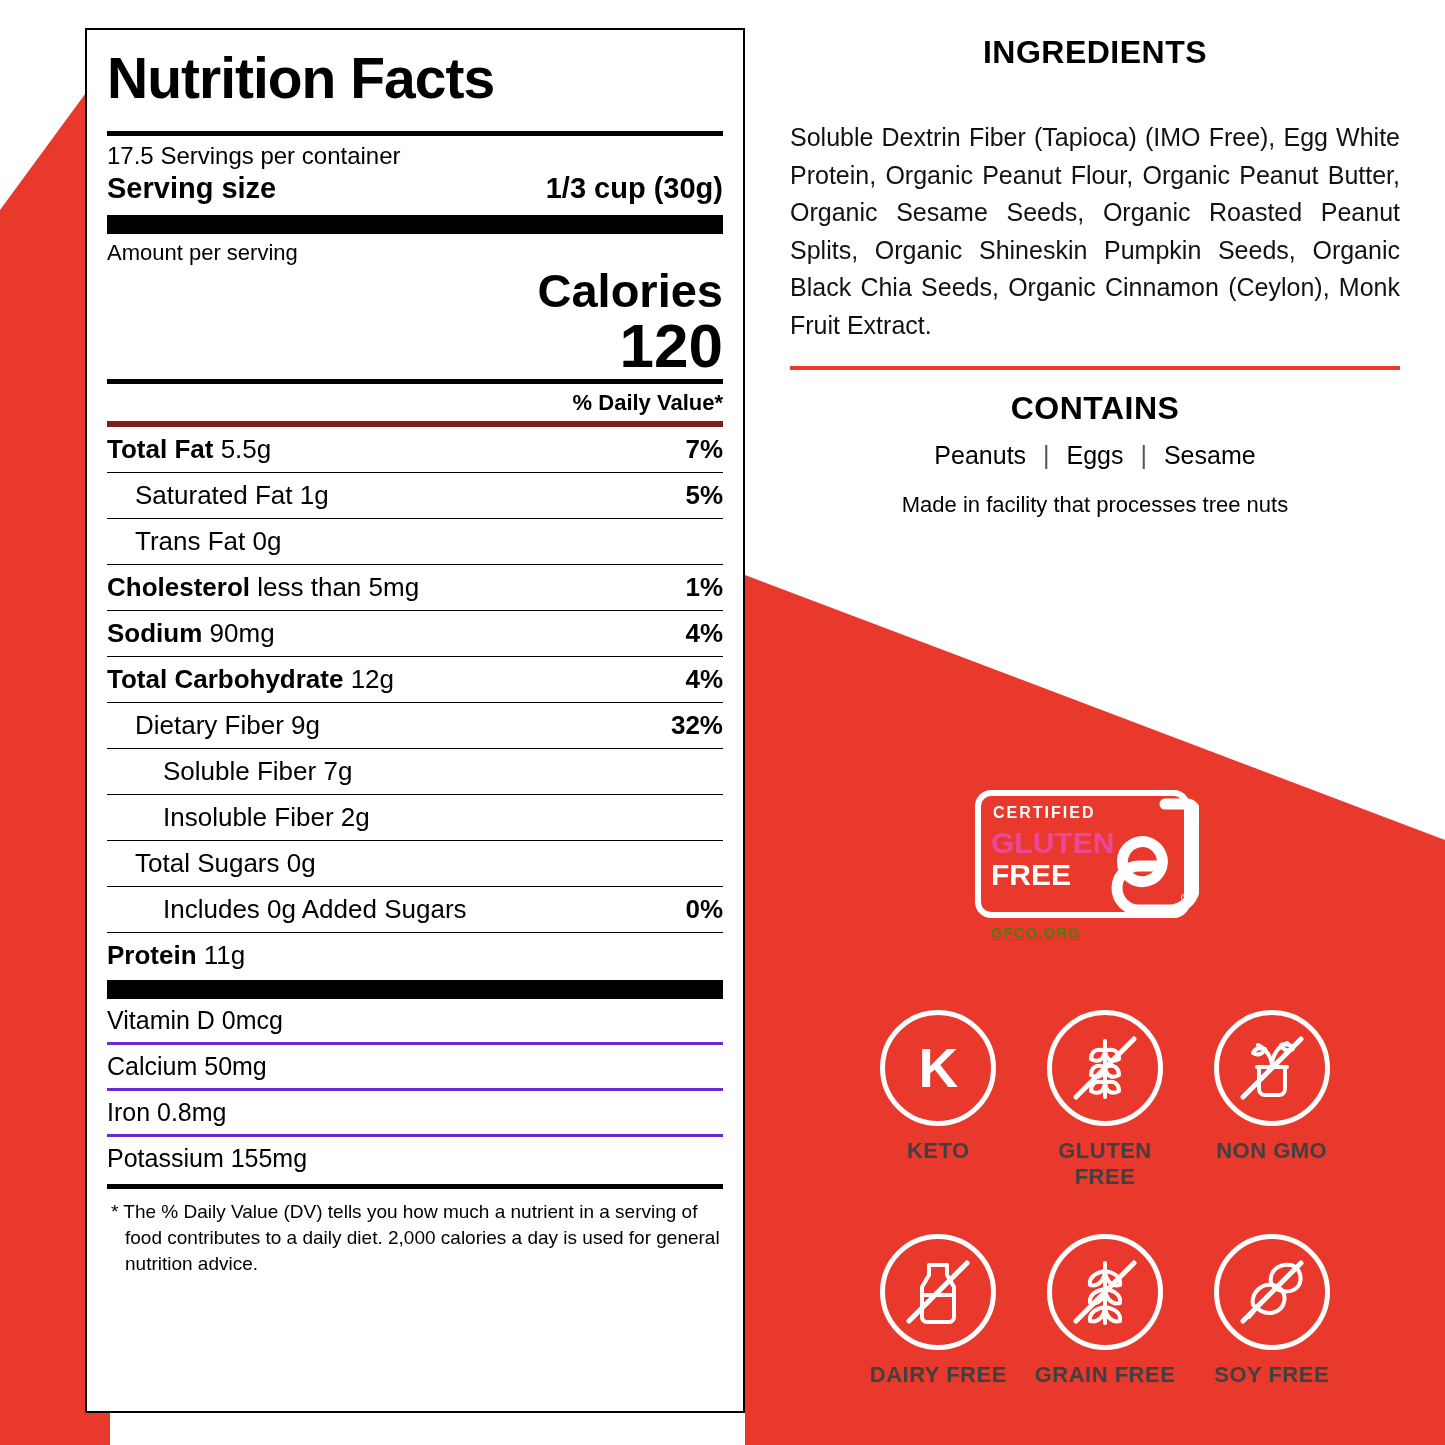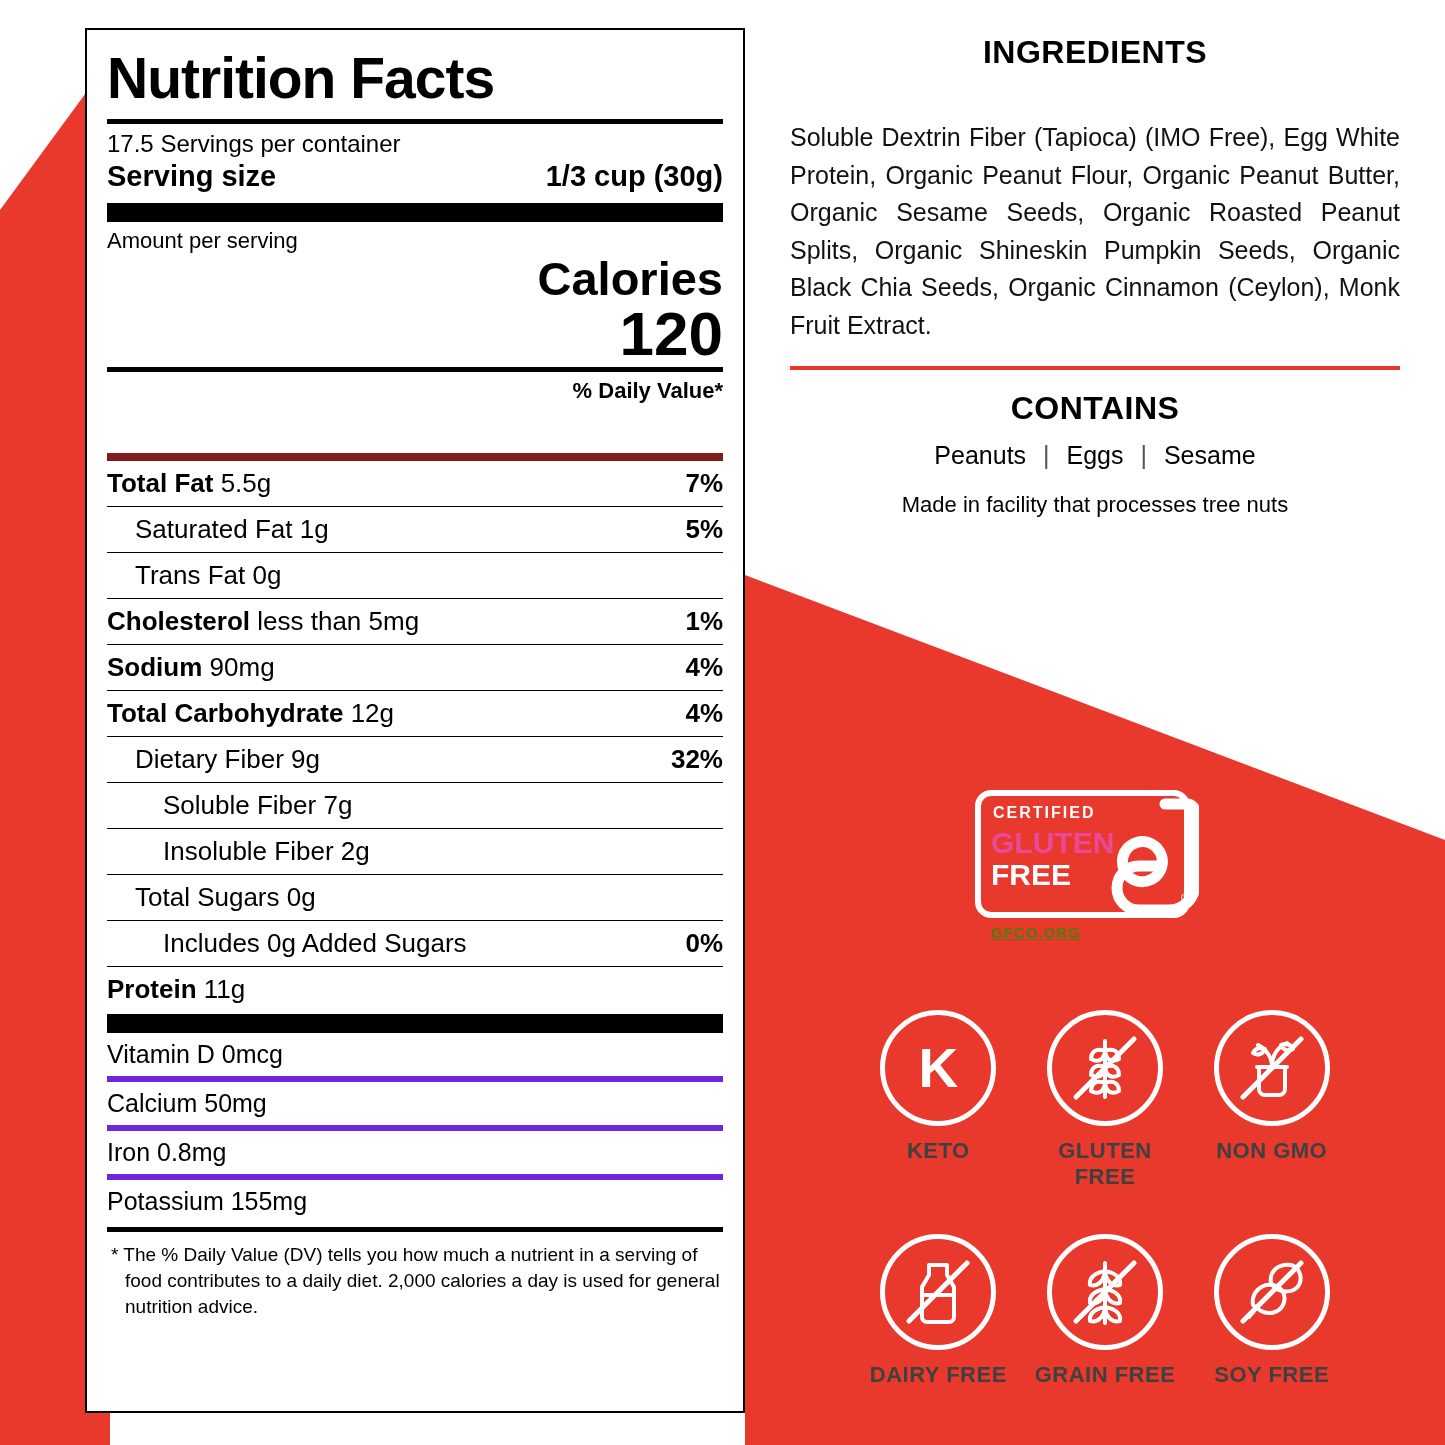--- a/index.html
+++ b/index.html
@@ -40,21 +40,21 @@
     background: #ffffff;
     border: 2px solid #000;
     box-sizing: border-box;
     padding: 14px 20px 10px 20px;
   }
   .nf-title {
     font-size: 57px;
     font-weight: bold;
     letter-spacing: -1px;
     line-height: 1.0;
-    margin: 6px 0 12px 0;
+    margin: 6px 0 24px 0;
   }
   .rule-med  { border-bottom: 5px solid #000; }
   .rule-black-band { height: 19px; background:#000; margin: 2px 0 0 0;}
   .servings {
     font-size: 24px;
     padding: 6px 0 2px 0;
   }
   .serving-size-row {
     display: flex;
     justify-content: space-between;
@@ -81,30 +81,30 @@
     font-weight: bold;
     padding: 6px 0 5px 0;
   }
   .nrow {
     display: flex;
     justify-content: space-between;
     font-size: 26px;
     padding: 7px 0 7px 0;
     border-top: 1px solid #000;
   }
-  .nrow.first { border-top: 8px solid #7f1d1d; margin-top: 44px; }
+  .nrow.first { border-top: 6px solid #7f1d1d; }
   .nrow b { font-weight: bold; }
   .ind1 { padding-left: 28px; }
   .ind2 { padding-left: 56px; }
   .vit-row {
     display: flex;
     justify-content: space-between;
     font-size: 25px;
     padding: 7px 0 7px 0;
-    border-top: 6px solid #6d28d9;
+    border-top: 3px solid #6d28d9;
   }
   .footnote {
     font-size: 19px;
     line-height: 1.35;
     padding-top: 10px;
     border-top: 5px solid #000;
     margin-top: 4px;
   }
   .footnote p { margin: 0; padding-left: 18px; text-indent: -14px;}
 

